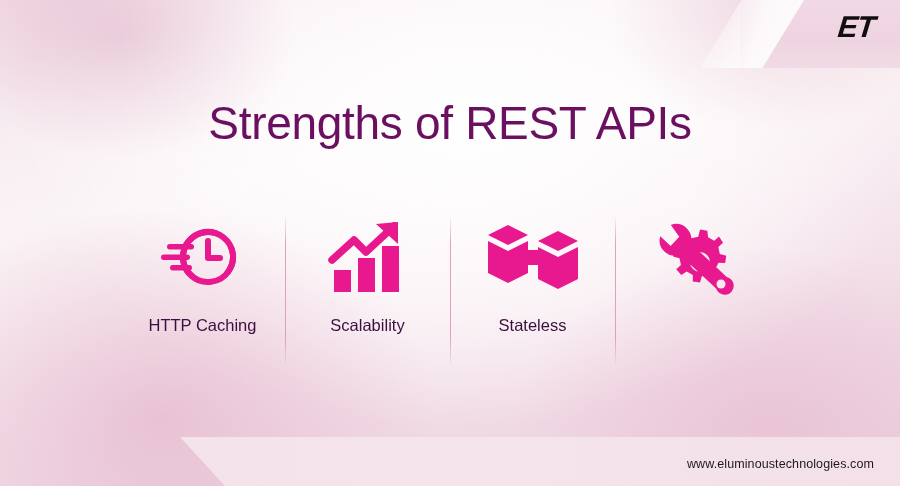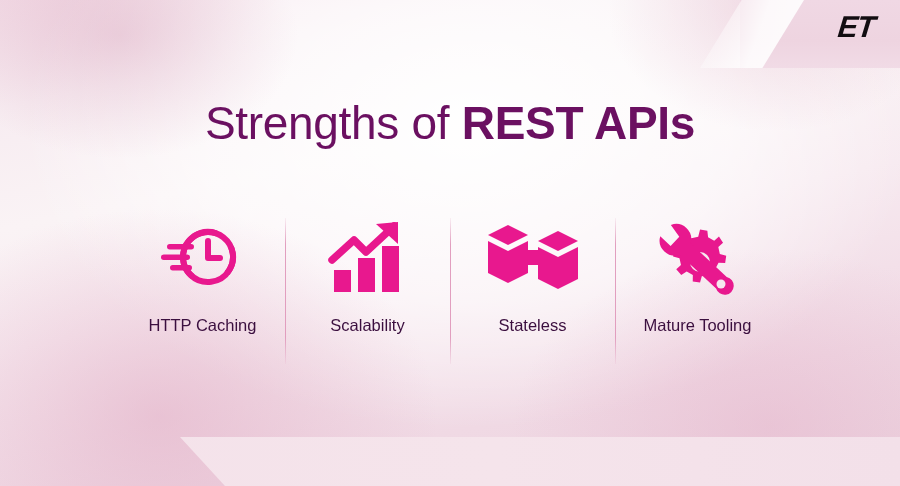--- a/index.html
+++ b/index.html
@@ -85,21 +85,21 @@
     width: 900px;
     text-align: center;
     font-size: 46px;
     font-weight: 400;
     color: #6b1061;
     letter-spacing: -0.3px;
     line-height: 1.1;
     white-space: nowrap;
   }
   .title .bold {
-    font-weight: 700;
+    font-weight: 400;
   }
 
   .cards {
     position: absolute;
     top: 214px;
     left: 120px;
     width: 660px;
     height: 150px;
     display: flex;
     flex-direction: row;
@@ -228,20 +228,20 @@
       <div class="icon-wrap">
         <svg width="84" height="78" viewBox="0 0 84 78" fill="none" aria-hidden="true">
           <g fill="#e8188e">
             <path d="M60 4 l9 0 2 8 8 3 5-6 6 7 -5 6 3 8 8 1 0 9 -8 1 -3 8 5 6 -6 7 -6-5 -8 3 -1 8 -9 0 -1-8 -8-3 -6 5 -7-6 5-6 -3-8 -8-1 0-9 8-1 3-8 -5-6 7-6 6 5 8-3 z" transform="translate(-9 6) scale(0.82) rotate(8 42 39)"></path>
             <circle cx="44" cy="44" r="10" fill="#f6e8ef"></circle>
           </g>
           <path d="M16 6 a15 15 0 0 1 19 19 L70 60 a9 9 0 1 1 -11 11 L24 36 A15 15 0 0 1 5 17 l10 10 9-9 z" fill="#e8188e" transform="rotate(-2 42 39)"></path>
           <circle cx="65" cy="66" r="4.5" fill="#f6e8ef"></circle>
         </svg>
       </div>
-      <div class="card-label">Mature Tooling</div>
     </div>
 
   </div>
 
   <div class="footer-band"></div>
+  <div class="footer-url">www.eluminoustechnologies.com</div>
 
 </div>
 
 </body></html>

